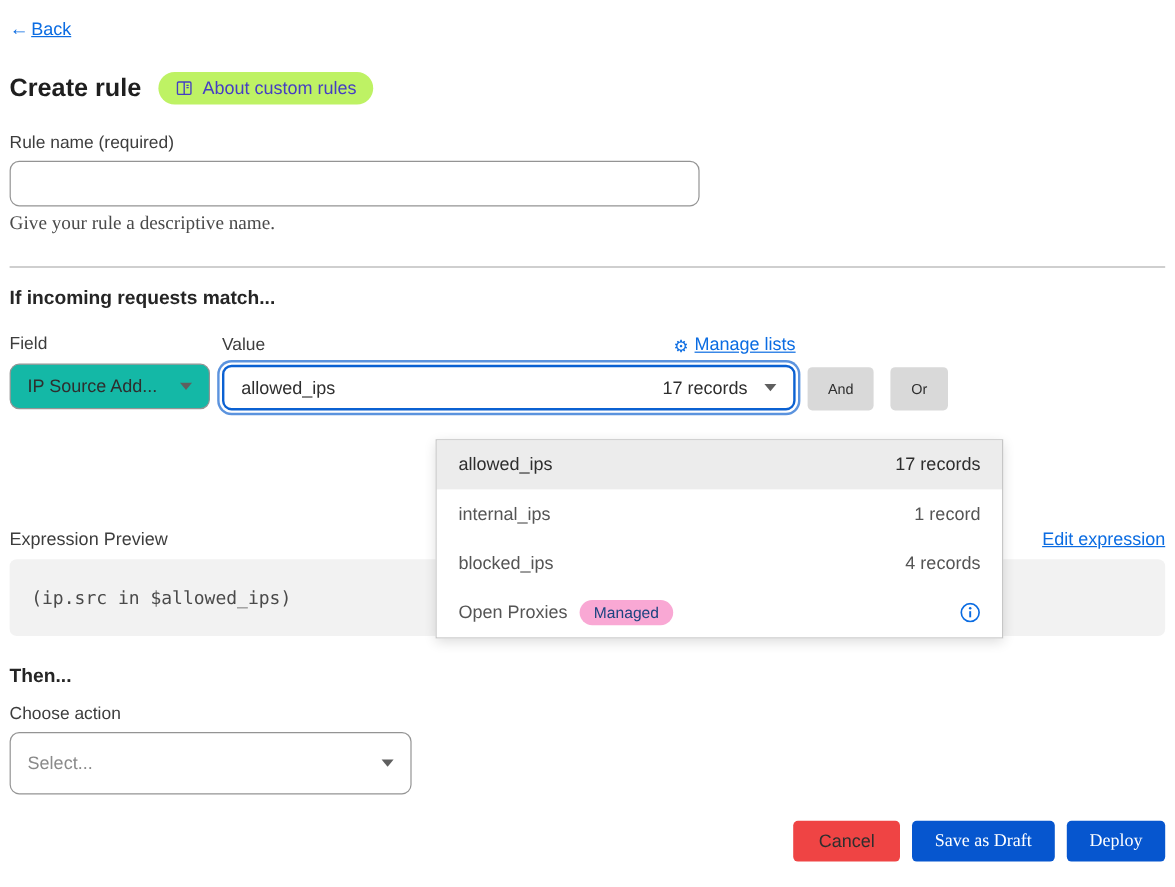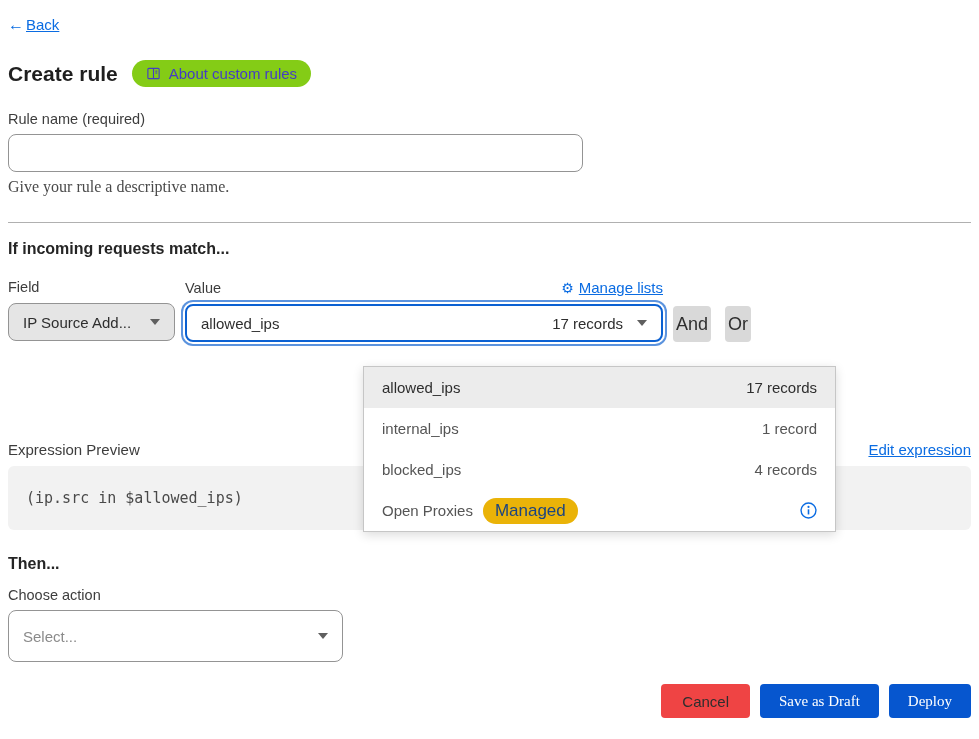--- a/index.html
+++ b/index.html
@@ -16,21 +16,21 @@
   .back-row { padding: 16px 8px 0; }
   .back-link { color: #0b6ce2; font-size: 15px; text-decoration: none; cursor: pointer; }
   .back-link .back-arrow { text-decoration: none; margin-right: 2px; font-size: 16px; }
   .back-link .back-text { text-decoration: underline; }
 
   
   .title-row { display: flex; align-items: center; gap: 14px; margin: 26px 8px 0; }
   .page-title { font-size: 21px; font-weight: 700; color: #1f1f1f; }
   .about-pill {
     display: inline-flex; align-items: center; gap: 8px;
-    background: #84cc16; color: #453dc4;
+    background: #bef264; color: #453dc4;
     border-radius: 999px; padding: 5px 14px;
     font-size: 15px; text-decoration: none; cursor: pointer;
   }
 
   
   .rule-label { display: block; margin: 24px 8px 0; font-size: 14.5px; color: #3d3d3d; }
   .rule-name-input {
     display: block; margin: 7px 8px 0; width: 575px; height: 38px;
     border: 1px solid #949494; border-radius: 8px; padding: 0 12px;
     font-size: 15px; font-family: "Liberation Sans", sans-serif; color: #2e2e2e;
@@ -49,60 +49,60 @@
   .col-value { width: 478px; margin-right: 10px; }
   .cond-label { font-size: 14.5px; color: #3d3d3d; margin-bottom: 8px; }
   .value-head { display: flex; justify-content: space-between; align-items: center; margin-bottom: 8px; }
   .manage-link { display: inline-flex; align-items: center; gap: 5px; color: #0b6ce2; font-size: 15px; text-decoration: none; cursor: pointer; }
   .manage-link .gear { font-size: 14px; text-decoration: none; }
   .manage-link .manage-text { text-decoration: underline; }
 
   .select-box {
     height: 38px; border: 1px solid #949494; border-radius: 8px;
     display: flex; align-items: center; justify-content: space-between;
-    padding: 0 14px; font-size: 15px; color: #2e2e2e; background: #e5e5e5; cursor: pointer;
+    padding: 0 14px; font-size: 15px; color: #2e2e2e; background: #14b8a6; cursor: pointer;
   }
   .caret {
     width: 0; height: 0; flex: none;
     border-left: 5px solid transparent; border-right: 5px solid transparent;
     border-top: 6px solid #5f5f5f;
   }
   .value-combobox {
     height: 38px; border: 2px solid #0b61d2; border-radius: 8px;
     display: flex; align-items: center; justify-content: space-between;
     padding: 0 14px; font-size: 15px; color: #2e2e2e; background: #fff; cursor: pointer;
     box-shadow: 0 0 0 2px #ffffff, 0 0 0 4px #5b93de;
   }
   .combo-right { display: flex; align-items: center; gap: 14px; }
   .records-inline { font-size: 15px; color: #2e2e2e; }
 
   .andor-col { display: flex; align-self: flex-end; gap: 14px; }
   .btn-gray {
     background: #d9d9d9; color: #2e2e2e; border: none; border-radius: 4px;
-    height: 36px; padding: 0 3px; font-size: 18px;
+    height: 36px; padding: 0 17px; font-size: 12px;
     font-family: "Liberation Sans", sans-serif; cursor: pointer;
   }
 
   
   .dropdown-panel {
     position: absolute; left: 363px; top: 366px; width: 473px;
     background: #ffffff; border: 1px solid #c6c6c6;
     box-shadow: 0 3px 10px rgba(0,0,0,0.14); z-index: 10;
   }
   .dd-row {
     height: 41px; display: flex; align-items: center; justify-content: space-between;
     padding: 0 18px; font-size: 15px; color: #555555; cursor: pointer; background: #fff;
   }
   .dd-row.highlighted { background: #ececec; color: #2e2e2e; }
   .dd-row.highlighted .dd-records { color: #2e2e2e; }
   .dd-records { font-size: 15px; color: #555555; }
   .dd-left { display: flex; align-items: center; gap: 10px; }
   .managed-badge {
-    background: #eab308; color: #1c4480; border-radius: 999px;
-    padding: 3px 12px; font-size: 17px;
+    background: #f9a8d4; color: #1c4480; border-radius: 999px;
+    padding: 3px 12px; font-size: 13px;
   }
   .info-icon { display: inline-flex; cursor: pointer; }
 
   
   .expr-head { display: flex; justify-content: space-between; align-items: flex-end; margin: 99px 8px 0; }
   .expr-label { font-size: 15px; color: #3d3d3d; }
   .edit-link { color: #0b6ce2; font-size: 15px; text-decoration: underline; cursor: pointer; }
   .expr-block {
     margin: 8px 8px 0; height: 64px; background: #f2f2f2; border-radius: 6px;
     display: flex; align-items: center; padding: 0 18px;

